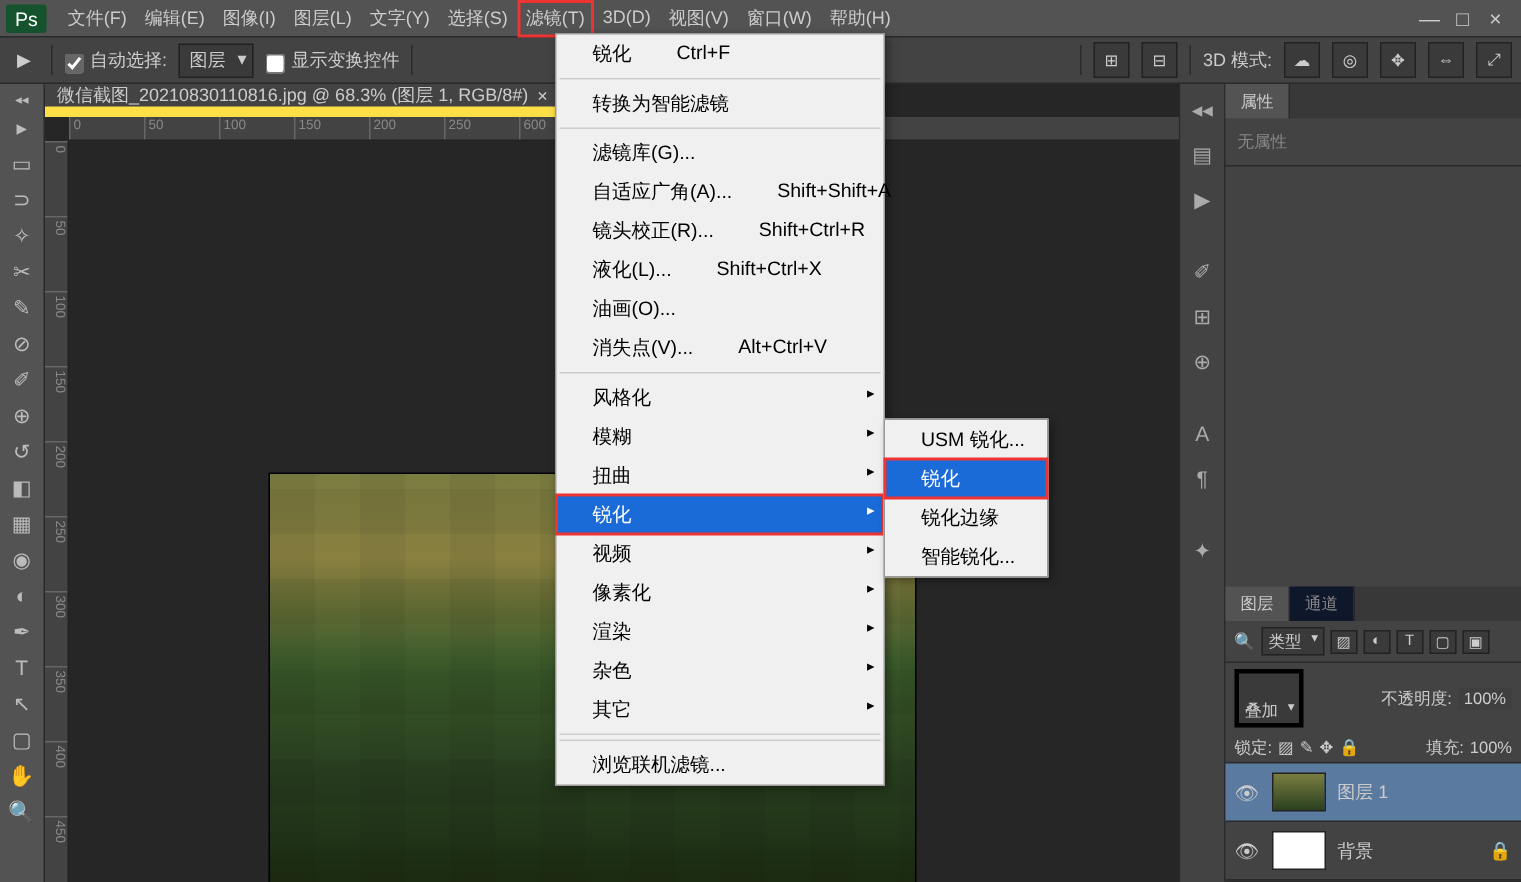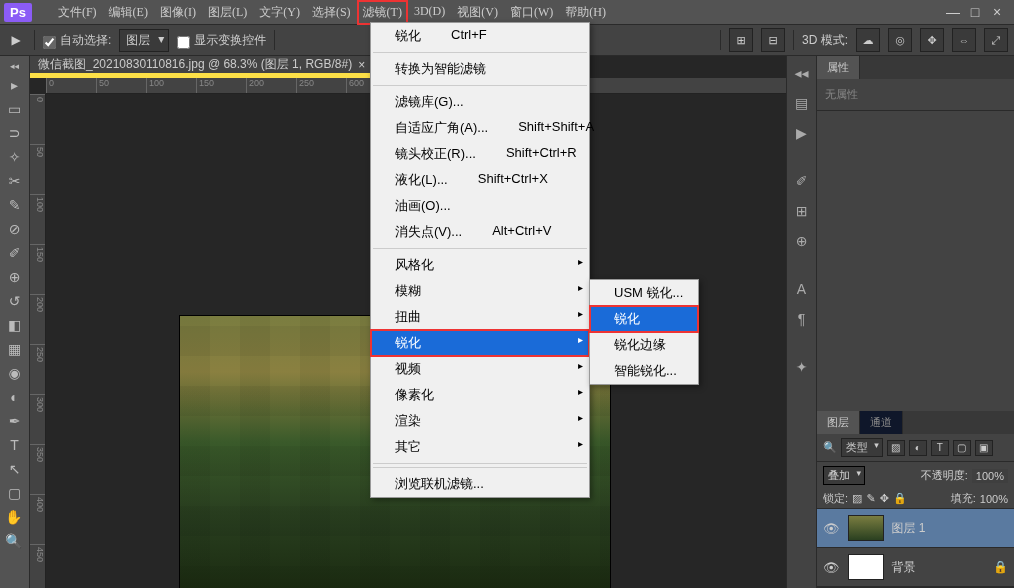--- a/index.html
+++ b/index.html
@@ -1,41 +1,41 @@
 <!DOCTYPE html>
 <html><head>
 <meta charset="utf-8">
 <style>
 * { margin: 0; padding: 0; box-sizing: border-box; font-family: "Microsoft YaHei", Arial, sans-serif; }
 body { background: #535353; color: #ccc; font-size: 12px; overflow: hidden; width: 1014px; height: 588px; position: relative; }
 
 .menubar { background: #535353; height: 24px; display: flex; align-items: center; padding: 0 4px; }
-.ps-logo { background: #8b5cf6; color: #fff; font-weight: bold; font-size: 13px; padding: 2px 6px; margin-right: 20px; border-radius: 2px; }
-.menubar-item { padding: 4px 6px; cursor: default; font-family: Liberation Serif, serif; }
+.ps-logo { background: #14532d; color: #fff; font-weight: normal; font-size: 13px; padding: 2px 6px; margin-right: 8px; border-radius: 2px; }
+.menubar-item { padding: 4px 6px; cursor: default; }
 .menubar-item.highlighted { border: 2px solid #e33; padding: 2px 4px; }
 .window-controls { margin-left: auto; display: flex; gap: 8px; padding-right: 6px; }
 .win-ctrl { width: 14px; height: 14px; display: flex; align-items: center; justify-content: center; font-size: 14px; }
 
 .optionsbar { background: #434343; height: 32px; border-top: 1px solid #2a2a2a; border-bottom: 1px solid #2a2a2a; display: flex; align-items: center; padding: 0 6px; gap: 8px; }
 .opt-icon { width: 20px; height: 20px; display: flex; align-items: center; justify-content: center; }
 .opt-sep { width: 1px; height: 20px; background: #2a2a2a; }
 .opt-check { display: flex; align-items: flex-end; gap: 4px; }
 .opt-check input { accent-color: #666; }
 .opt-select { background: #3a3a3a; border: 1px solid #222; padding: 2px 18px 2px 6px; color: #ccc; position: relative; }
 .opt-select::after { content: "▾"; position: absolute; right: 4px; }
 .opt-btn { width: 24px; height: 24px; background: #3a3a3a; border: 1px solid #222; display: flex; align-items: center; justify-content: center; font-size: 11px; }
 
 .main { display: flex; height: calc(588px - 24px - 32px); }
 
 .toolbar-left { width: 30px; background: #535353; border-right: 1px solid #2a2a2a; display: flex; flex-direction: column; align-items: center; padding: 4px 0; gap: 2px; }
 .toolbar-left .tool { width: 24px; height: 22px; display: flex; align-items: center; justify-content: center; font-size: 14px; color: #bbb; }
 .toolbar-left .collapse { font-size: 9px; height: 12px; }
 
 .canvas-area { flex: 1; background: #262626; position: relative; overflow: hidden; }
-.doc-tab { background: #434343; height: 22px; display: flex; align-items: center; padding: 0 8px; border-bottom: 5px solid #fde047; width: fit-content; gap: 6px; }
+.doc-tab { background: #434343; height: 22px; display: flex; align-items: center; padding: 0 8px; border-bottom: 7px solid #fde047; width: fit-content; gap: 6px; }
 .doc-tab-close { font-size: 12px; }
 .ruler-h { position: absolute; top: 22px; left: 16px; right: 0; height: 16px; background: #434343; border-bottom: 1px solid #222; display: flex; overflow: hidden; }
 .ruler-h span { width: 50px; font-size: 9px; color: #888; border-left: 1px solid #666; padding-left: 2px; flex-shrink: 0; }
 .ruler-v { position: absolute; top: 38px; left: 0; width: 16px; bottom: 0; background: #434343; border-right: 1px solid #222; display: flex; flex-direction: column; overflow: hidden; }
 .ruler-v span { height: 50px; font-size: 9px; color: #888; border-top: 1px solid #666; writing-mode: vertical-rl; padding-top: 2px; flex-shrink: 0; }
 .canvas-img { position: absolute; top: 260px; left: 150px; width: 430px; height: 280px; background: linear-gradient(180deg, #7a7d40 0%, #8a8040 20%, #3a5a2a 45%, #2a4020 70%, #1a2a10 100%); box-shadow: 0 0 0 1px #000; }
 .canvas-img::before { content:""; position:absolute; inset:0; background: repeating-linear-gradient(0deg, rgba(0,0,0,.05) 0 30px, rgba(0,0,0,0) 30px 60px), repeating-linear-gradient(90deg, rgba(0,0,0,.05) 0 30px, rgba(0,0,0,0) 30px 60px); }
 
 .dropdown { position: absolute; background: #f0f0f0; color: #000; border: 1px solid #999; box-shadow: 2px 2px 6px rgba(0,0,0,.4); font-size: 13px; z-index: 100; }
 .dropdown .row { display: flex; justify-content: flex-start; padding: 4px 20px 4px 24px; white-space: nowrap; gap: 30px; position: relative; }
@@ -57,21 +57,21 @@
 .panel-tab { padding: 4px 10px; background: #535353; border-right: 1px solid #2a2a2a; font-size: 11px; }
 .panel-tab.inactive { background: #0f172a; color: #888; }
 .panel-body { padding: 8px; color: #888; font-size: 11px; }
 .spacer-panel { flex: 1; }
 
 .layers-panel .filter-row { display: flex; align-items: center; gap: 4px; padding: 4px 6px; border-bottom: 1px solid #2a2a2a; }
 .layers-panel .filter-row .sel { background: #3a3a3a; border: 1px solid #222; padding: 1px 14px 1px 4px; font-size: 11px; position: relative; }
 .layers-panel .filter-row .sel::after { content:"▾"; position:absolute; right:3px; font-size:9px; }
 .layers-panel .filter-row .mini { width: 18px; height: 16px; background:#3a3a3a; border:1px solid #222; display:flex; align-items:center; justify-content:center; font-size:10px; }
 .layers-panel .blend-row { display:flex; align-items:center; gap:4px; padding: 4px 6px; font-size: 11px; }
-.layers-panel .blend-row .sel { background:#3a3a3a; border:1px solid #000000; padding:1px 14px 1px 4px; position:relative; }
+.layers-panel .blend-row .sel { background:#3a3a3a; border:3px solid #000000; padding:17px 14px 1px 4px; position:relative; }
 .layers-panel .blend-row .sel::after { content:"▾"; position:absolute; right:3px; font-size:9px; }
 .layers-panel .blend-row .val { background:#3f3f3f; padding: 1px 4px; }
 .layers-panel .lock-row { display:flex; align-items:center; gap:4px; padding: 2px 6px; font-size:11px; border-bottom:1px solid #2a2a2a; }
 .layers-panel .lock-row .ico { font-size: 11px; }
 .layer-item { display:flex; align-items:center; gap:8px; padding: 6px; border-bottom:1px solid #2a2a2a; }
 .layer-item .eye { font-size: 13px; }
 .layer-item .thumb { width: 36px; height: 26px; background: linear-gradient(180deg,#7a7d40,#2a4020); border:1px solid #222; }
 .layer-item .thumb.bg { background: #fff; }
 .layer-item.active { background: #5a7aa0; }
 </style>
@@ -301,20 +301,23 @@
       <div class="row arrow">
         <span>视频</span>
       </div>
       <div class="row arrow">
         <span>像素化</span>
       </div>
       <div class="row arrow">
         <span>渲染</span>
       </div>
       <div class="row arrow">
+        <span>杂色</span>
+      </div>
+      <div class="row arrow">
         <span>其它</span>
       </div>
     </div>
   <div class="sep"></div>
   <div class="sep"></div>
   <div class="row">
       <span>浏览联机滤镜...</span>
     </div>
 </div>
 

